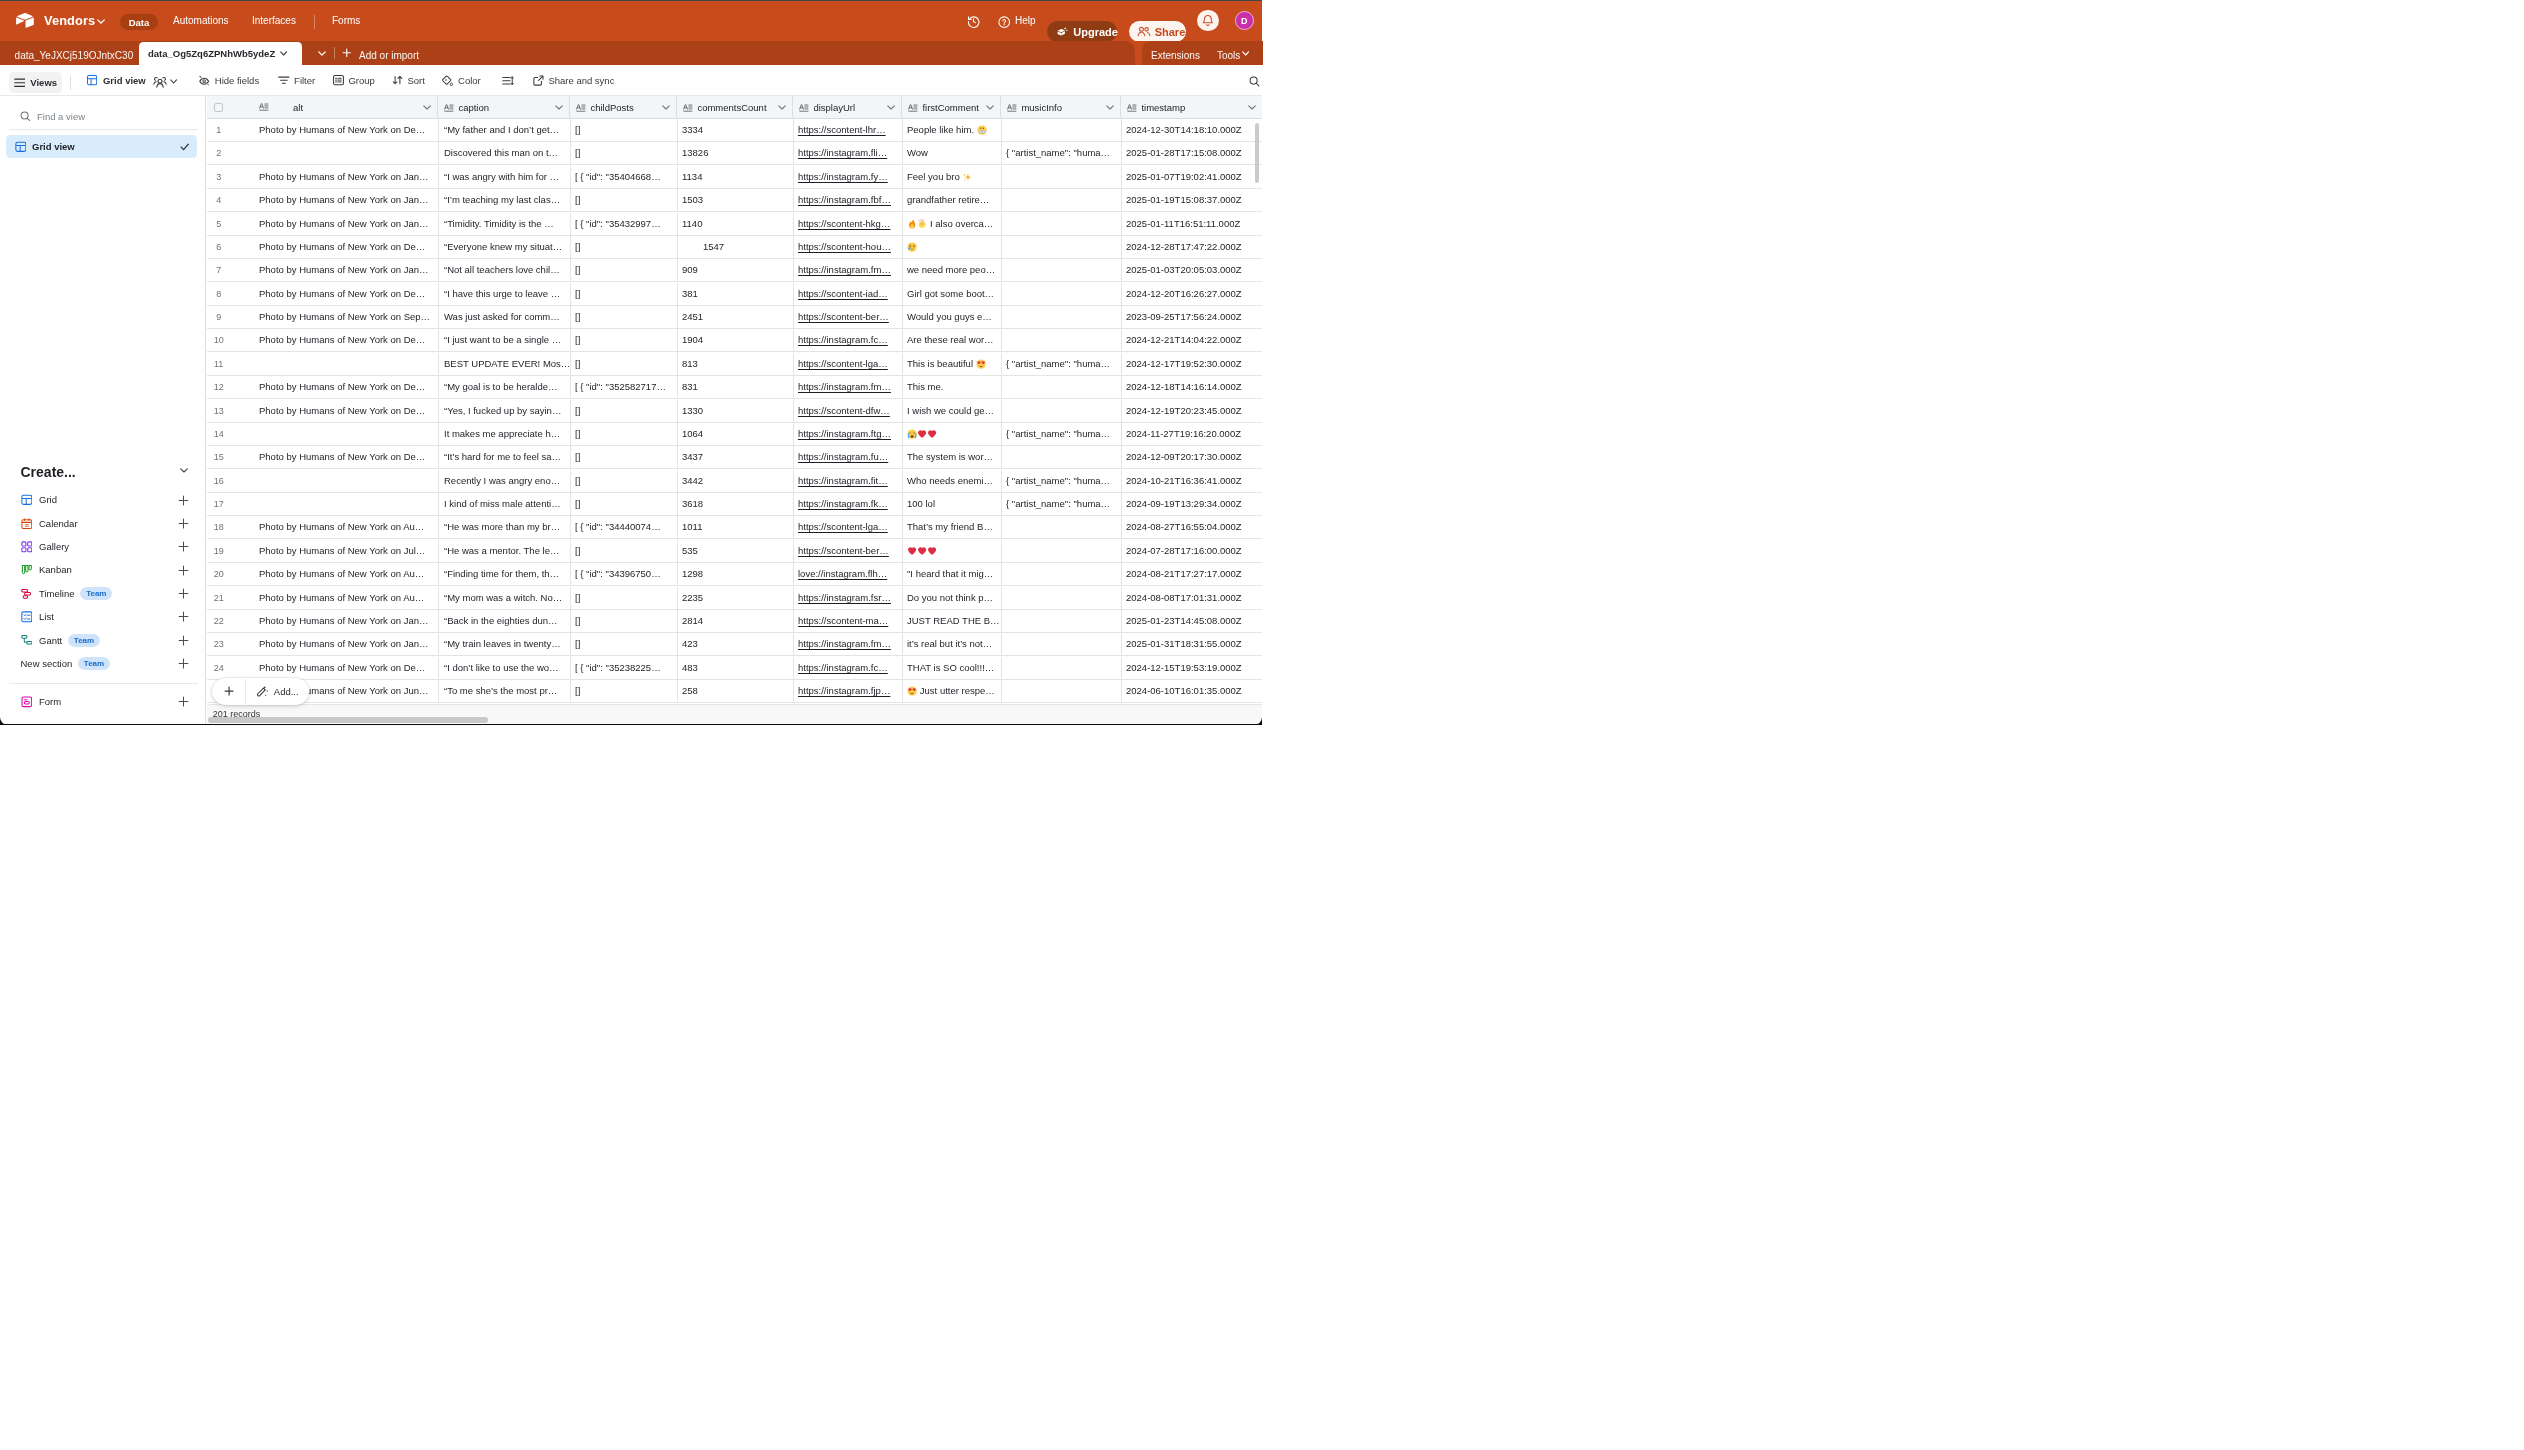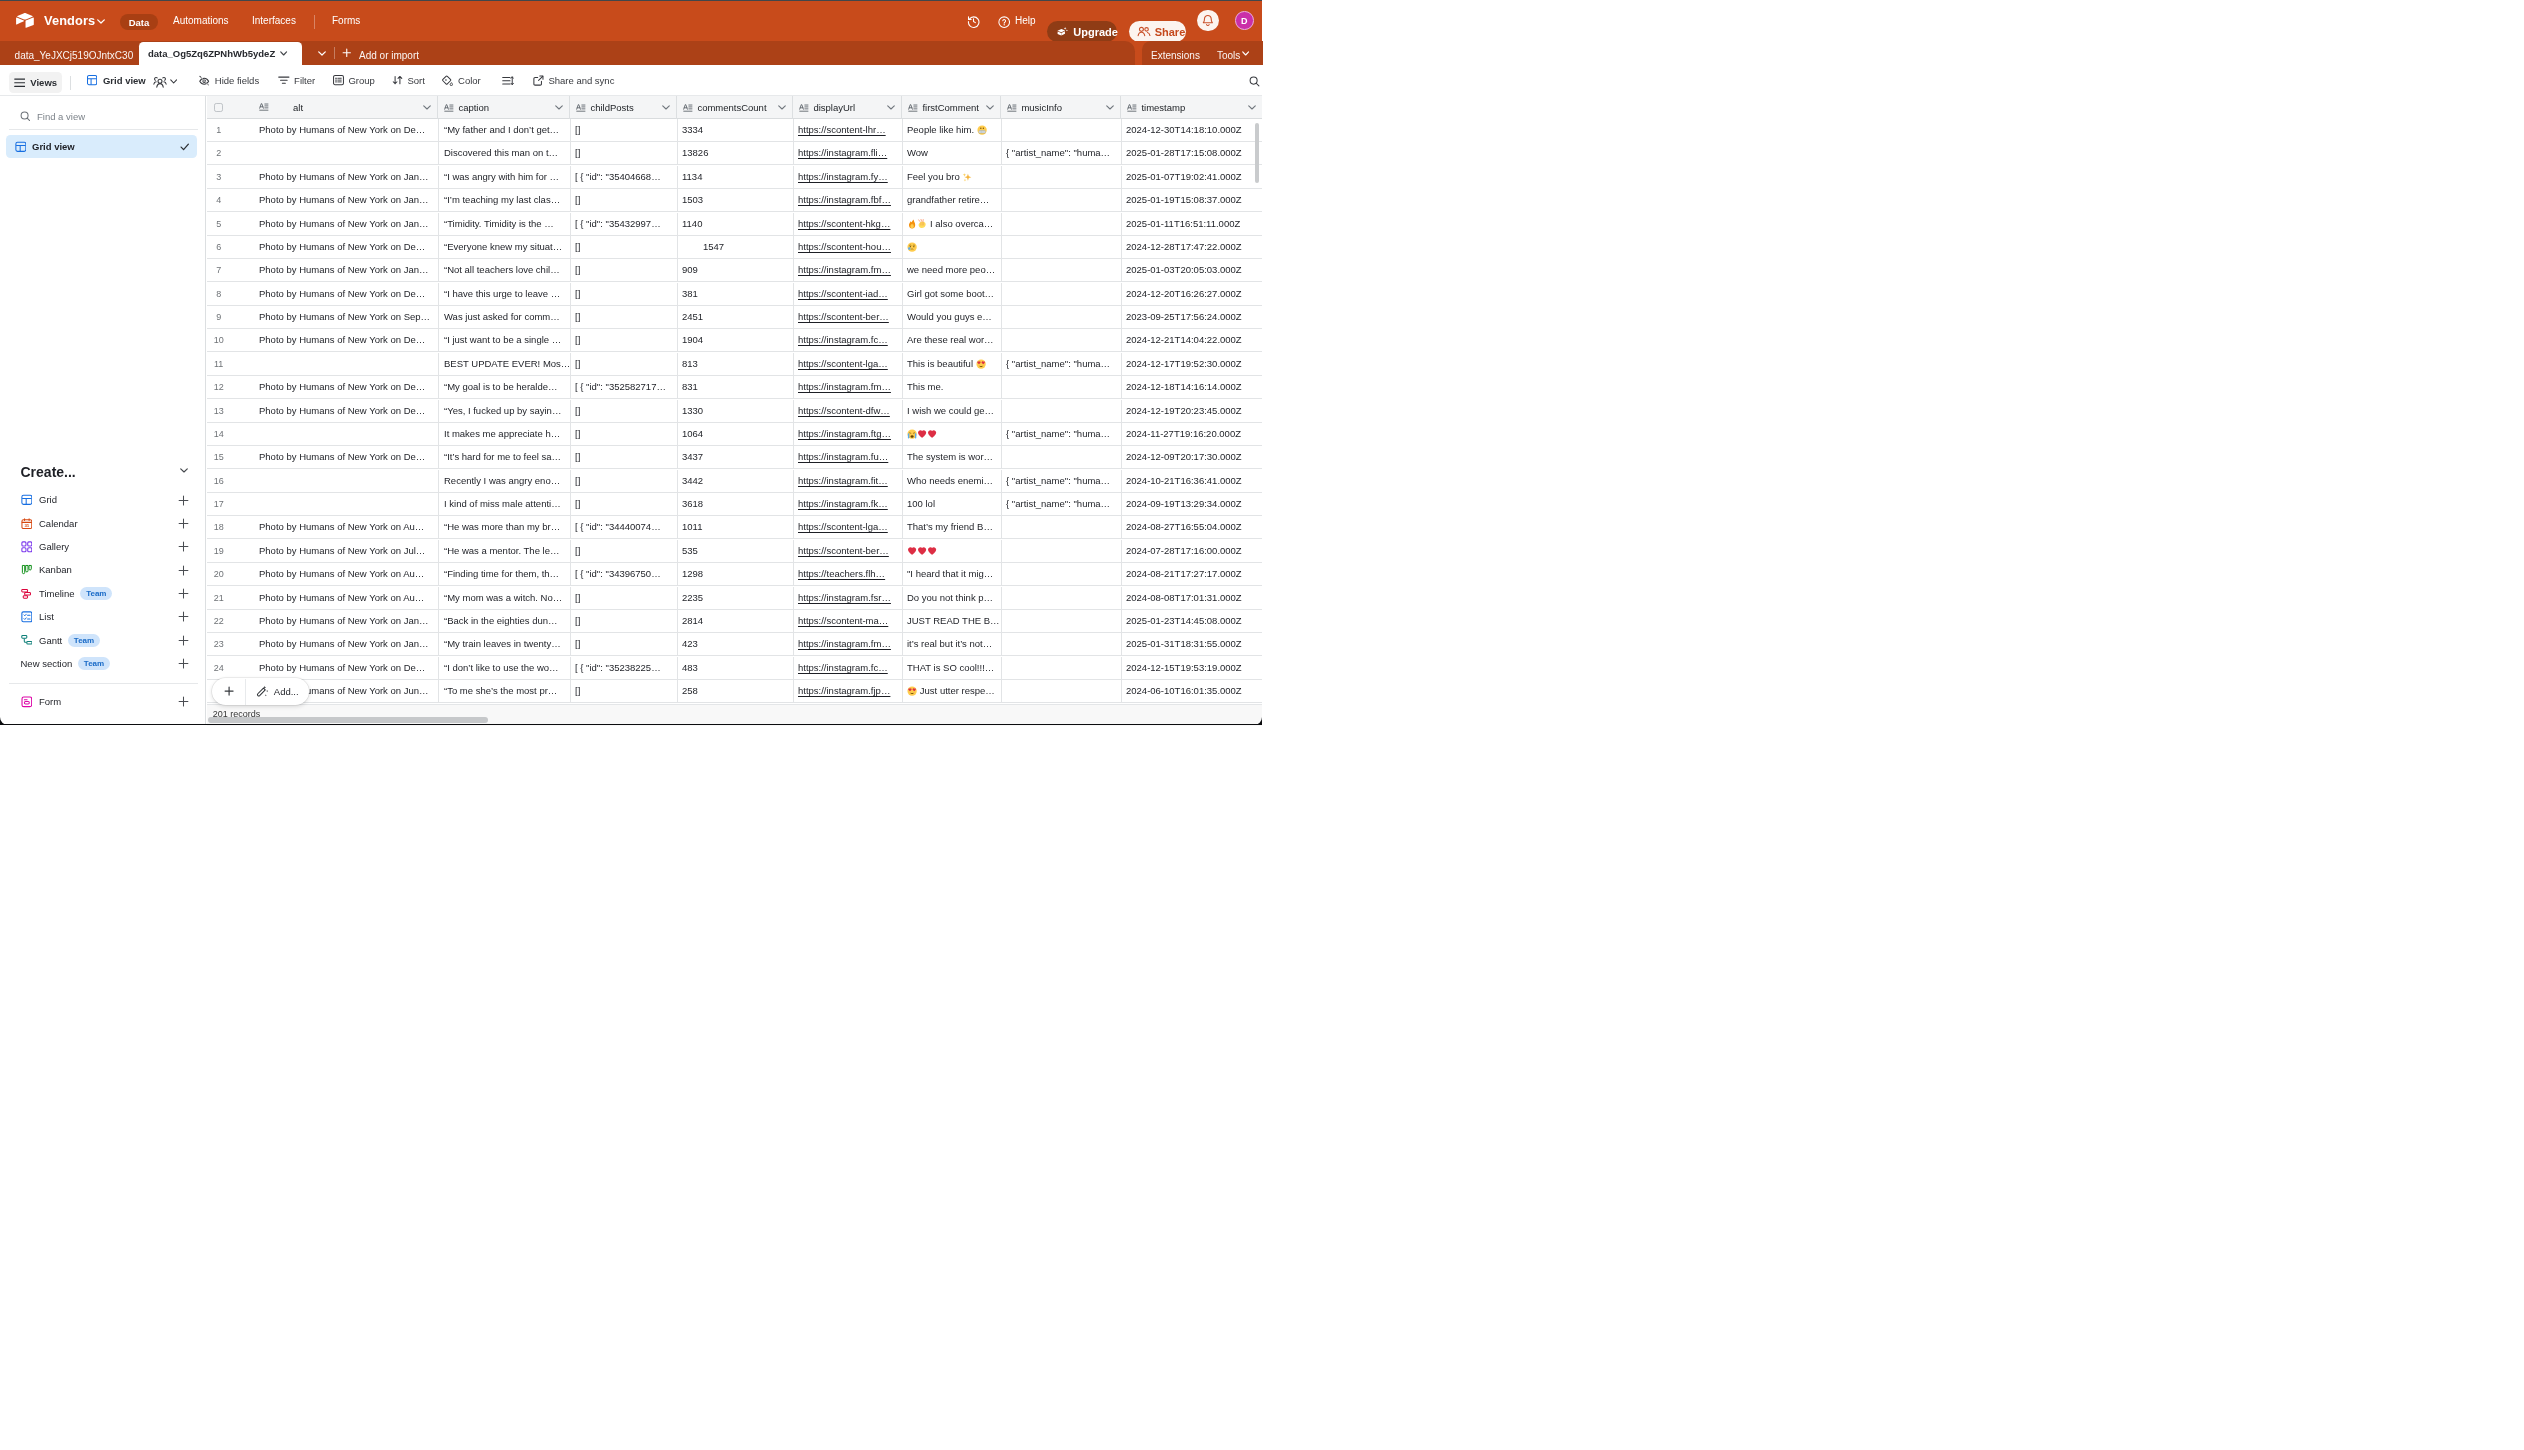--- a/index.html
+++ b/index.html
@@ -851,21 +851,21 @@
 <div class="vline" style="left:695px"></div>
 <div class="vline" style="left:794px"></div>
 <div class="vline" style="left:914px"></div>
 </div>
 <div class="row" style="top:467px">
 <div class="rnum">20</div>
 <div class="cell" style="left:52px;width:175px">Photo by Humans of New York on Au…</div>
 <div class="cell" style="left:237px;width:125px">“Finding time for them, th…</div>
 <div class="cell" style="left:368px;width:101px">[ { "id": "34396750…</div>
 <div class="cell" style="left:475px;width:110px">1298</div>
-<div class="cell" style="left:591px;width:102px"><span class="link">https://teachers.flh…</span></div>
+<div class="cell" style="left:591px;width:102px"><span class="link">love://instagram.flh…</span></div>
 <div class="cell" style="left:700px;width:93px">"I heard that it mig…</div>
 <div class="cell" style="left:919px;width:136px">2024-08-21T17:27:17.000Z</div>
 <div class="vline" style="left:231px"></div>
 <div class="vline" style="left:363px"></div>
 <div class="vline" style="left:470px"></div>
 <div class="vline" style="left:586px"></div>
 <div class="vline" style="left:695px"></div>
 <div class="vline" style="left:794px"></div>
 <div class="vline" style="left:914px"></div>
 </div>

